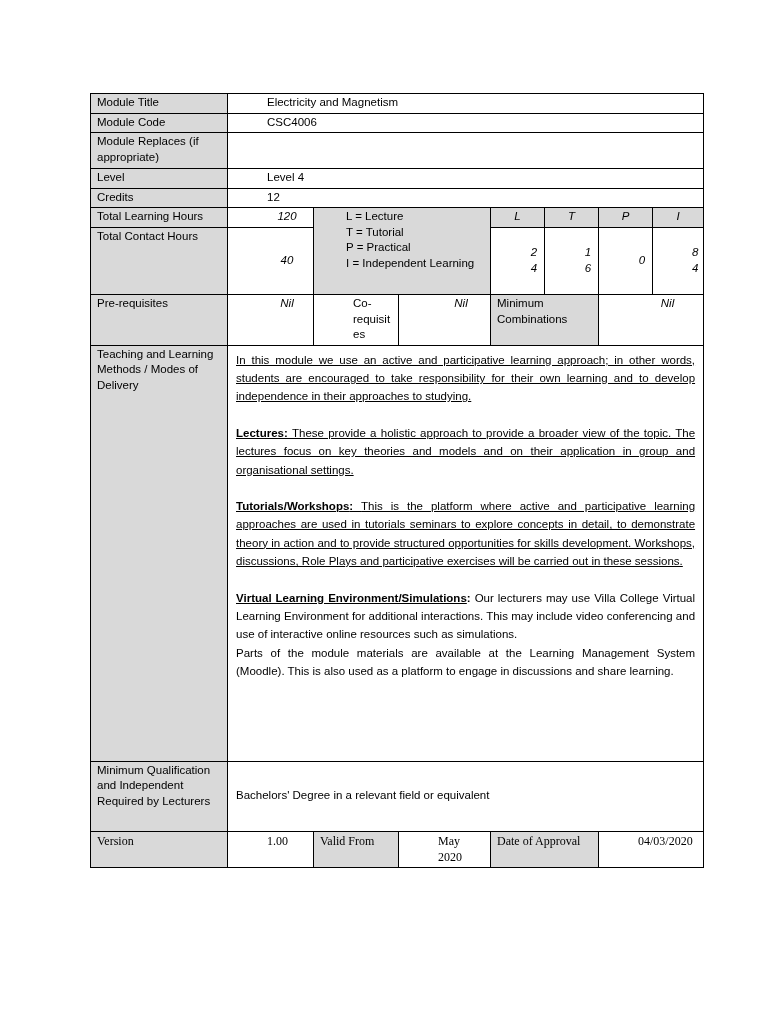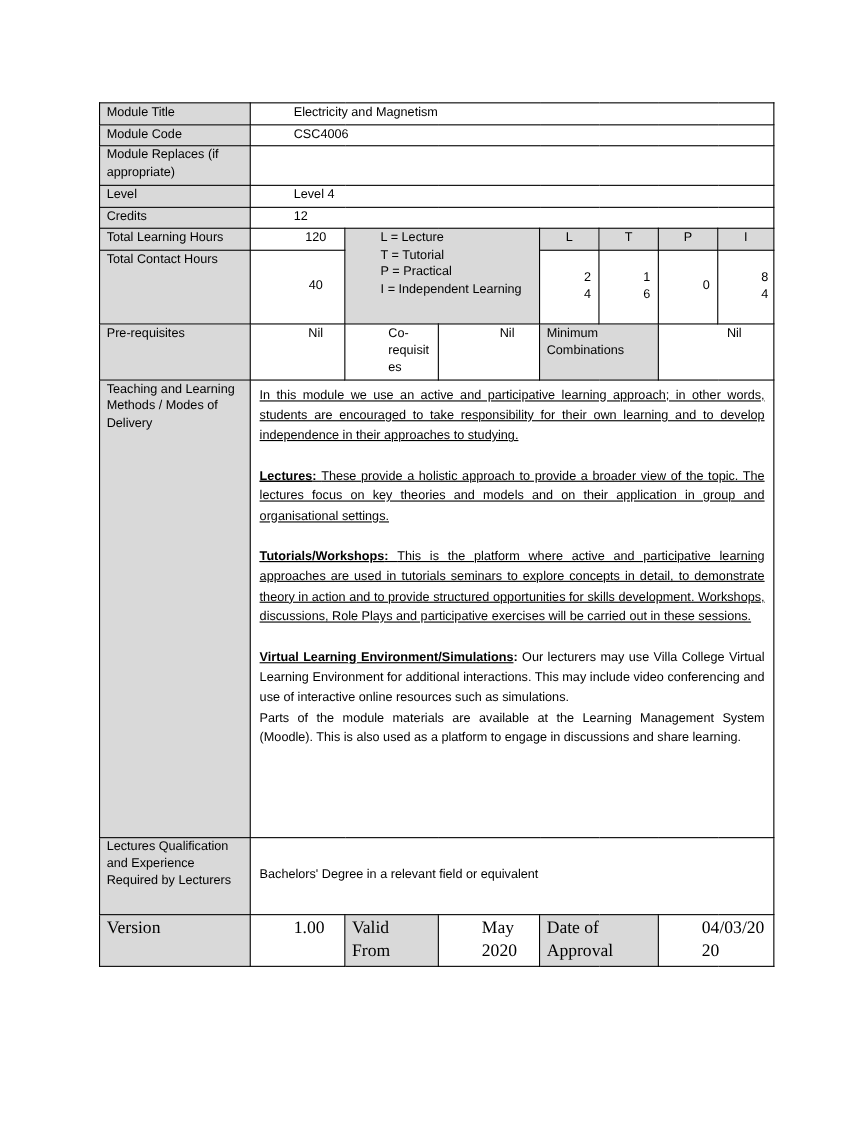--- a/index.html
+++ b/index.html
@@ -21,25 +21,25 @@
     border-radius:10px;
   }
   td {
     border:1px solid #000;
     padding:1px 6px 2px 6px;
     vertical-align:top;
     overflow:hidden;
     word-wrap:break-word;
   }
   td.label { background:#d9d9d9; }
-  td.center { text-align:center; }
+  td.center { text-align:center;font-style:italic; }
   td.mid { vertical-align:middle; }
   td.legend { white-space:pre-line; background:#d9d9d9;padding-left:32px; }
   td.white { background:#fff;padding-left:39px; }
-  td.serif { font-family:"Liberation Serif", serif; font-size:16px; }
+  td.serif { font-family:"Liberation Serif", serif; font-size:12px; }
 
   td.teaching-cell { padding:5px 8px 5px 8px; }
   p.tp { margin:0; text-align:justify; line-height:1.6; }
   p.tp.gap { margin-bottom:18px;text-decoration:underline; }
   .lead { font-weight:bold; text-decoration:underline;margin-top:46px; }
   .lead-colon { font-weight:bold; }
 
   td.minqual-val { vertical-align:middle; padding-left:8px; }
 </style>
 </head>
@@ -120,21 +120,21 @@
       <td colspan="7" class="white teaching-cell">
             <p class="tp gap">In this module we use an active and participative learning approach; in other words, students are encouraged to take responsibility for their own learning and to develop independence in their approaches to studying.</p>
             <p class="tp gap"><span class="lead">Lectures</span><span class="lead-colon">:  </span>These provide a holistic approach to provide a broader view of the topic.  The lectures focus on key theories and models and on their application in group and organisational settings.</p>
             <p class="tp gap"><span class="lead">Tutorials/Workshops</span><span class="lead-colon">:  </span>This is the platform where active and participative learning approaches are used in tutorials seminars to explore concepts in detail, to demonstrate theory in action and to provide structured opportunities for skills development. Workshops, discussions, Role Plays and participative exercises will be carried out in these sessions.</p>
             <p class="tp"><span class="lead">Virtual Learning Environment/Simulations</span><span class="lead-colon">:  </span>Our lecturers may use Villa College Virtual Learning Environment for additional interactions. This may include video conferencing and use of interactive online resources such as simulations.</p>
             <p class="tp">Parts of the module materials are available at the Learning Management System (Moodle). This is also used as a platform to engage in discussions and share learning.</p>
           </td>
     </tr>
 
     <tr style="height:70px">
-      <td class="label">Lectures Qualification and Experience Required by Lecturers</td>
+      <td class="label">Minimum Qualification and Independent Required by Lecturers</td>
       <td colspan="7" class="white minqual-val">Bachelors' Degree in a relevant field or equivalent</td>
     </tr>
 
     <tr style="height:19px">
       <td class="label serif">Version</td>
       <td class="white serif">1.00</td>
       <td class="label serif">Valid From</td>
       <td class="white serif">May  2020</td>
       <td colspan="2" class="label serif">Date of Approval</td>
       <td colspan="2" class="white serif">04/03/2020</td>

